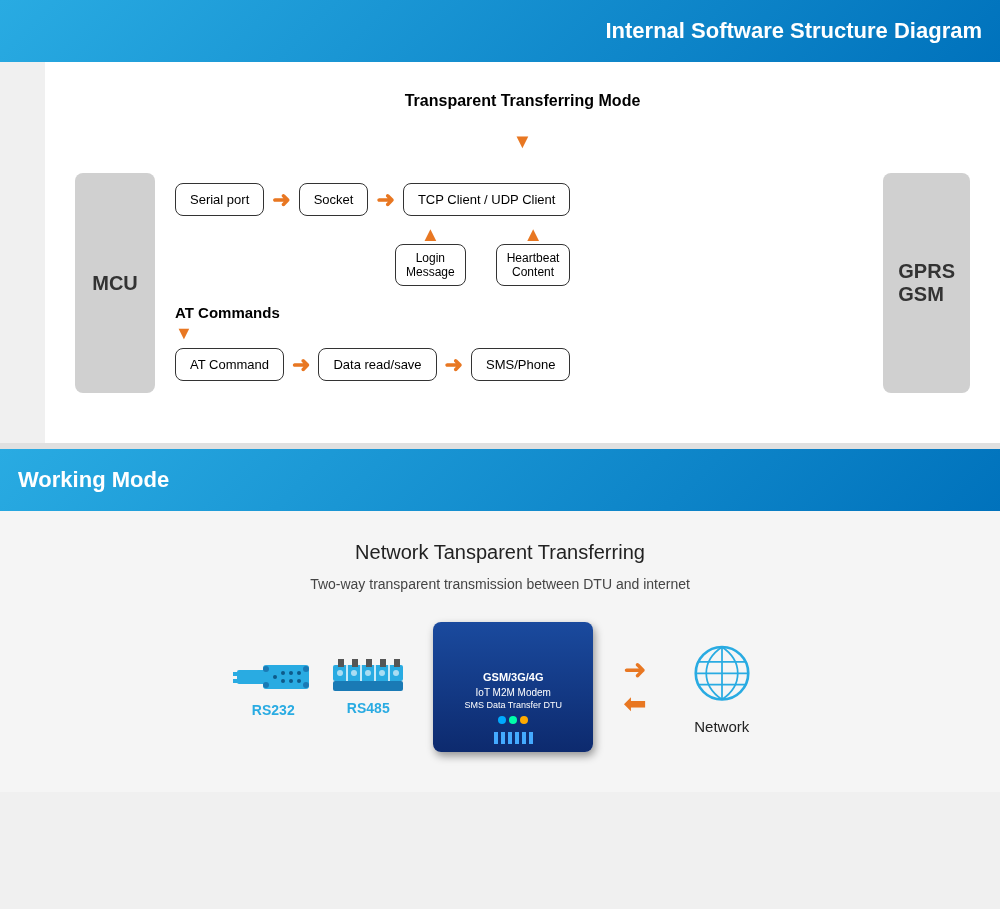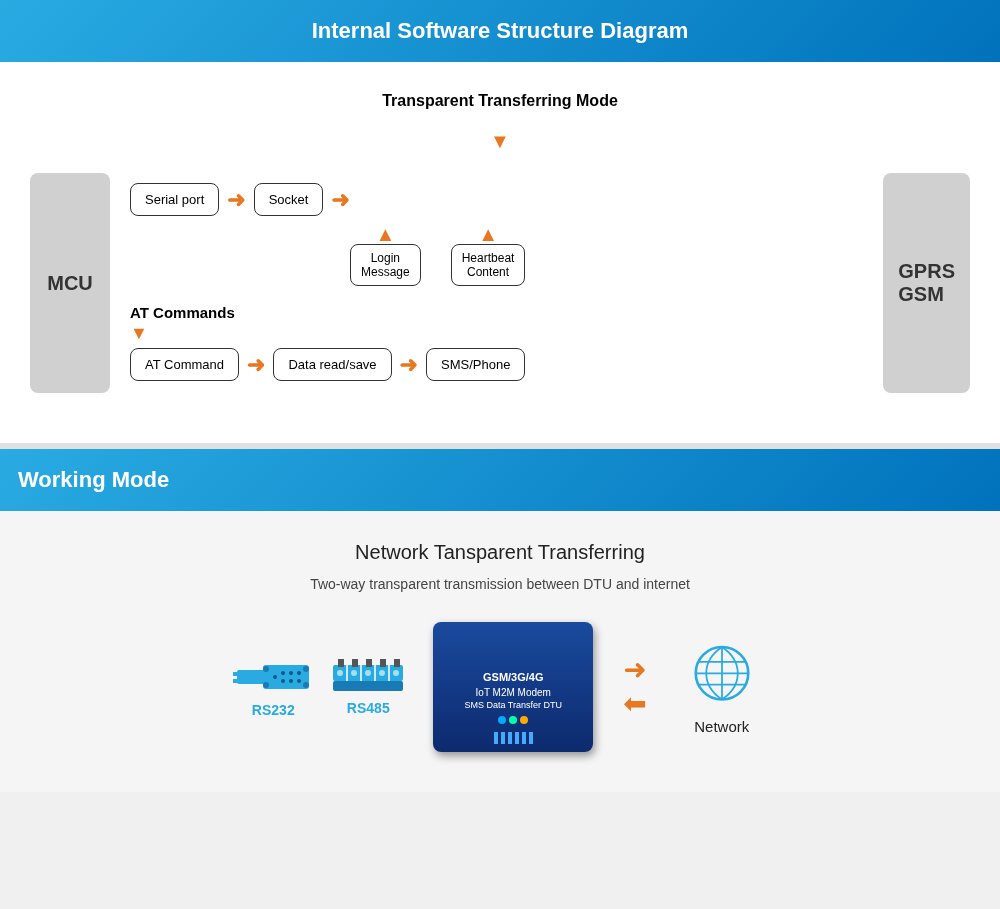--- a/index.html
+++ b/index.html
@@ -2,29 +2,30 @@
 <html><head>
   <meta charset="utf-8">
   <style>
     * { box-sizing: border-box; margin: 0; padding: 0; }
     body { font-family: Arial, sans-serif; background: #f0f0f0; width: 1000px; }
 
     
     .section-header {
       background: linear-gradient(135deg, #29abe2, #0072bc);
       color: white;
-      text-align: center;
+      text-align: right;
       padding: 18px;
       font-size: 22px;
       font-weight: bold;
     }
 
     .diagram-section {
       background: white;
       padding: 30px 20px 40px;
+      margin-left: 45px;
     }
 
     .diagram-title {
       text-align: center;
       font-weight: bold;
       font-size: 16px;
       margin-bottom: 20px;
     }
 
     .mcu-block, .gprs-block {
@@ -284,20 +285,23 @@
       <div class="top-flow">
         <div class="flow-line1">
           <div class="flow-box">
             <span>Serial port</span>
           </div>
           <span class="arrow-orange">➜</span>
           <div class="flow-box">
             <span>Socket</span>
           </div>
           <span class="arrow-orange">➜</span>
+          <div class="flow-box">
+            <span>TCP Client / UDP Client</span>
+          </div>
         </div>
 
         <div class="login-hb-container">
           <div class="lh-col">
             <span class="arrow-up-orange">▲</span>
             <div class="small-flow-box">
               Login<br>Message
             </div>
           </div>
           <div class="lh-col">

